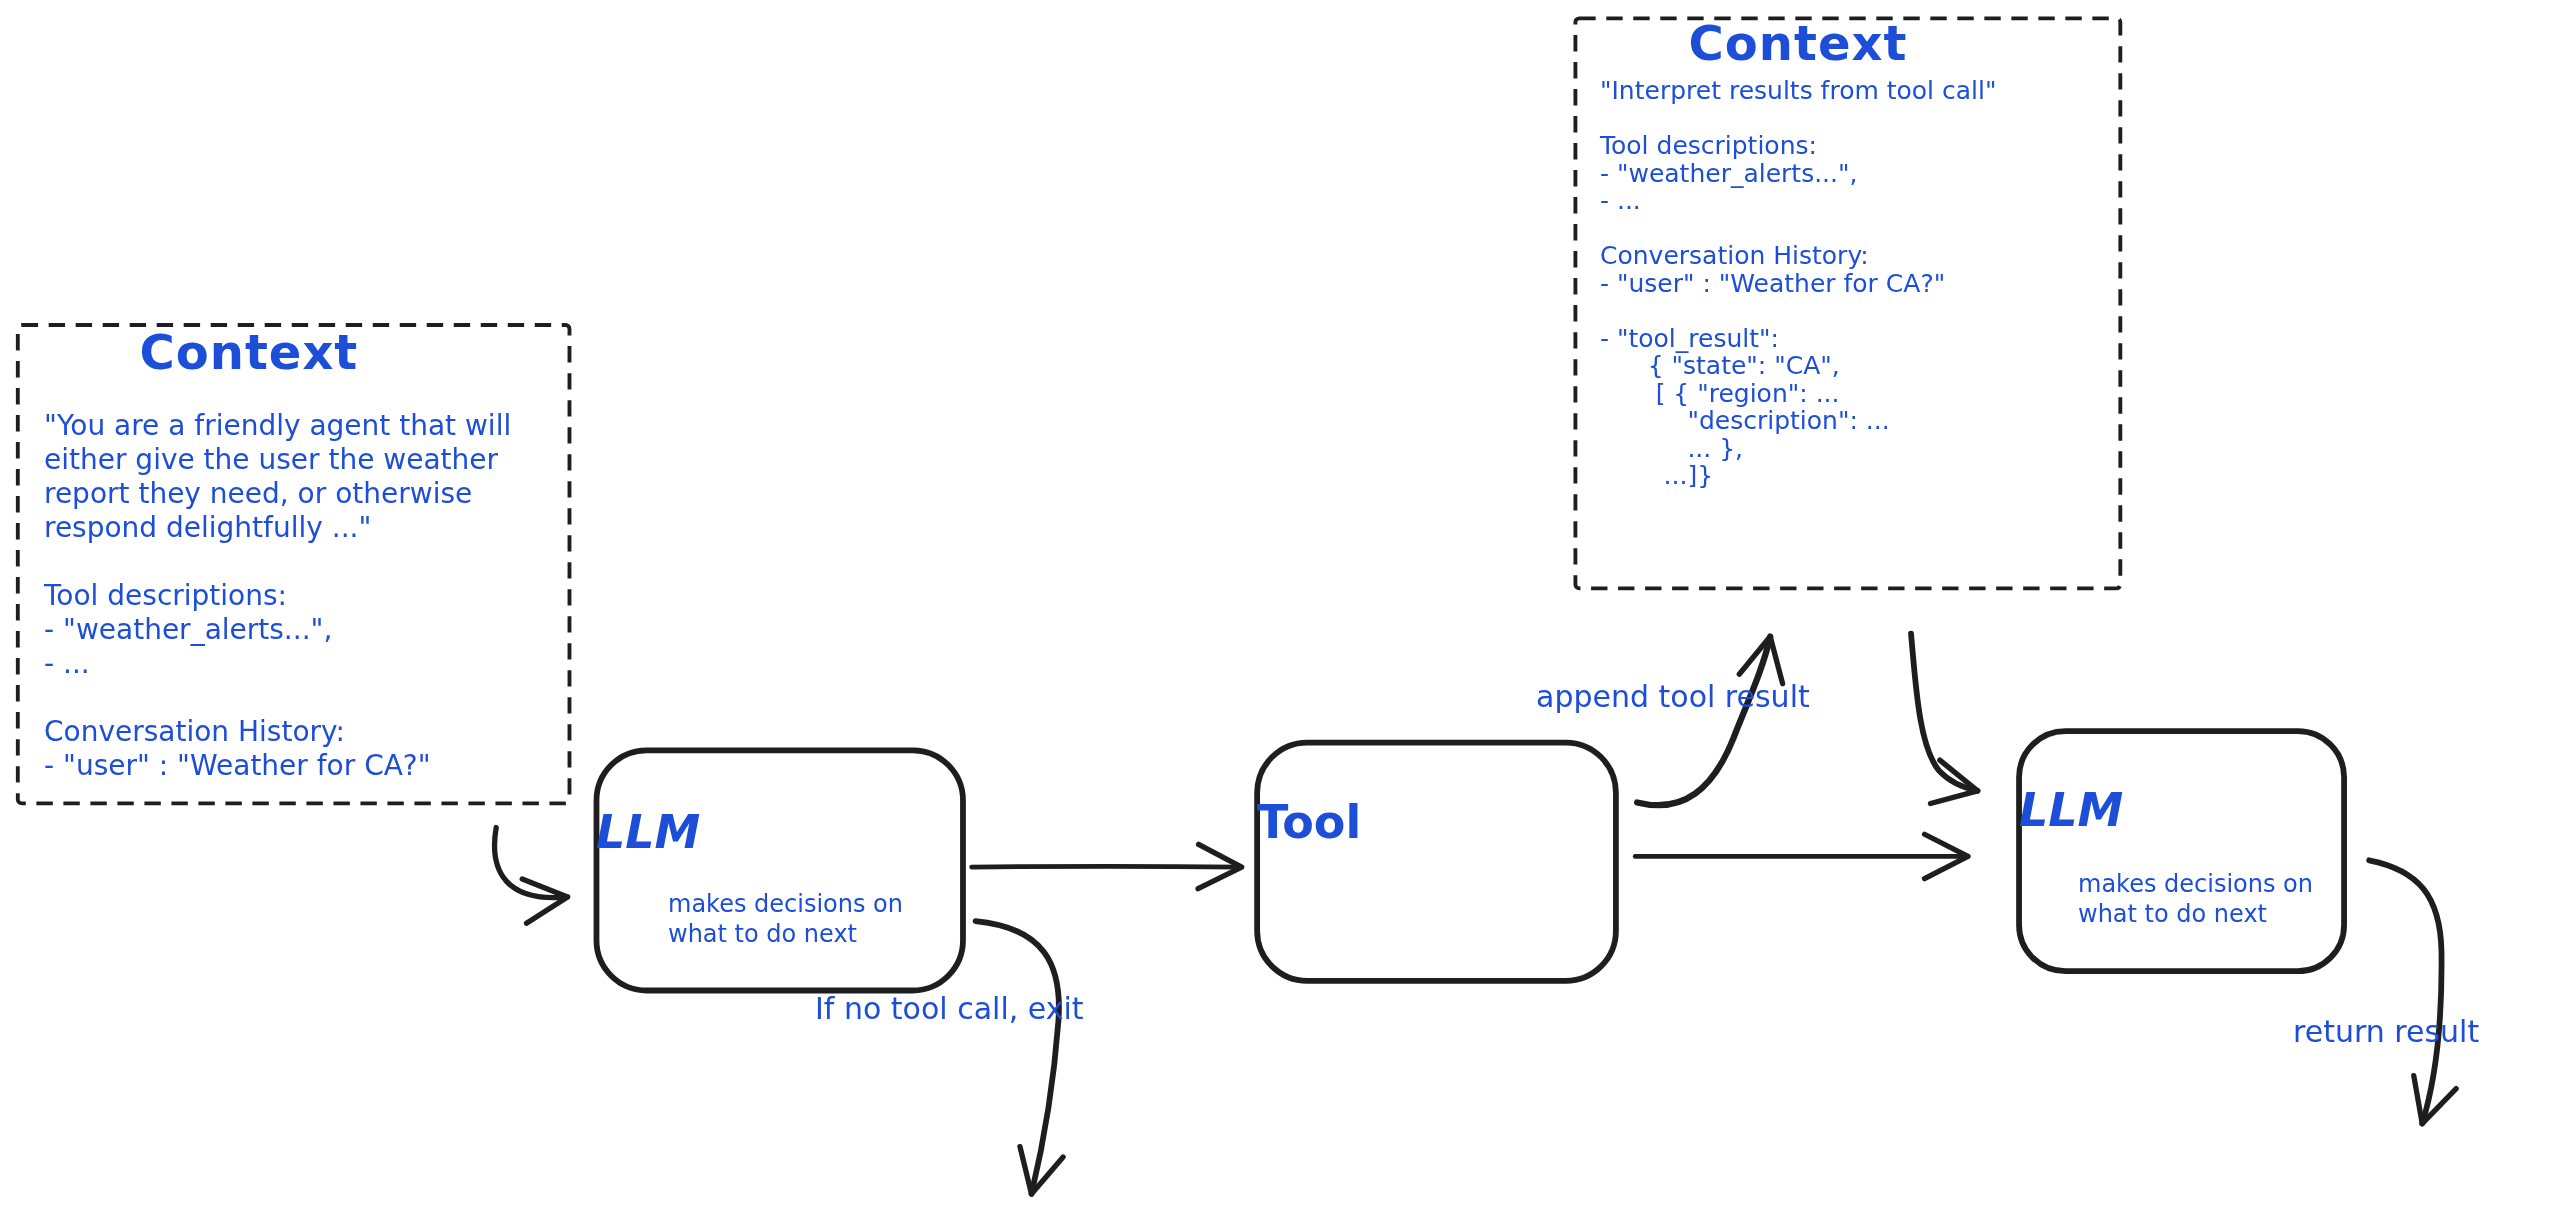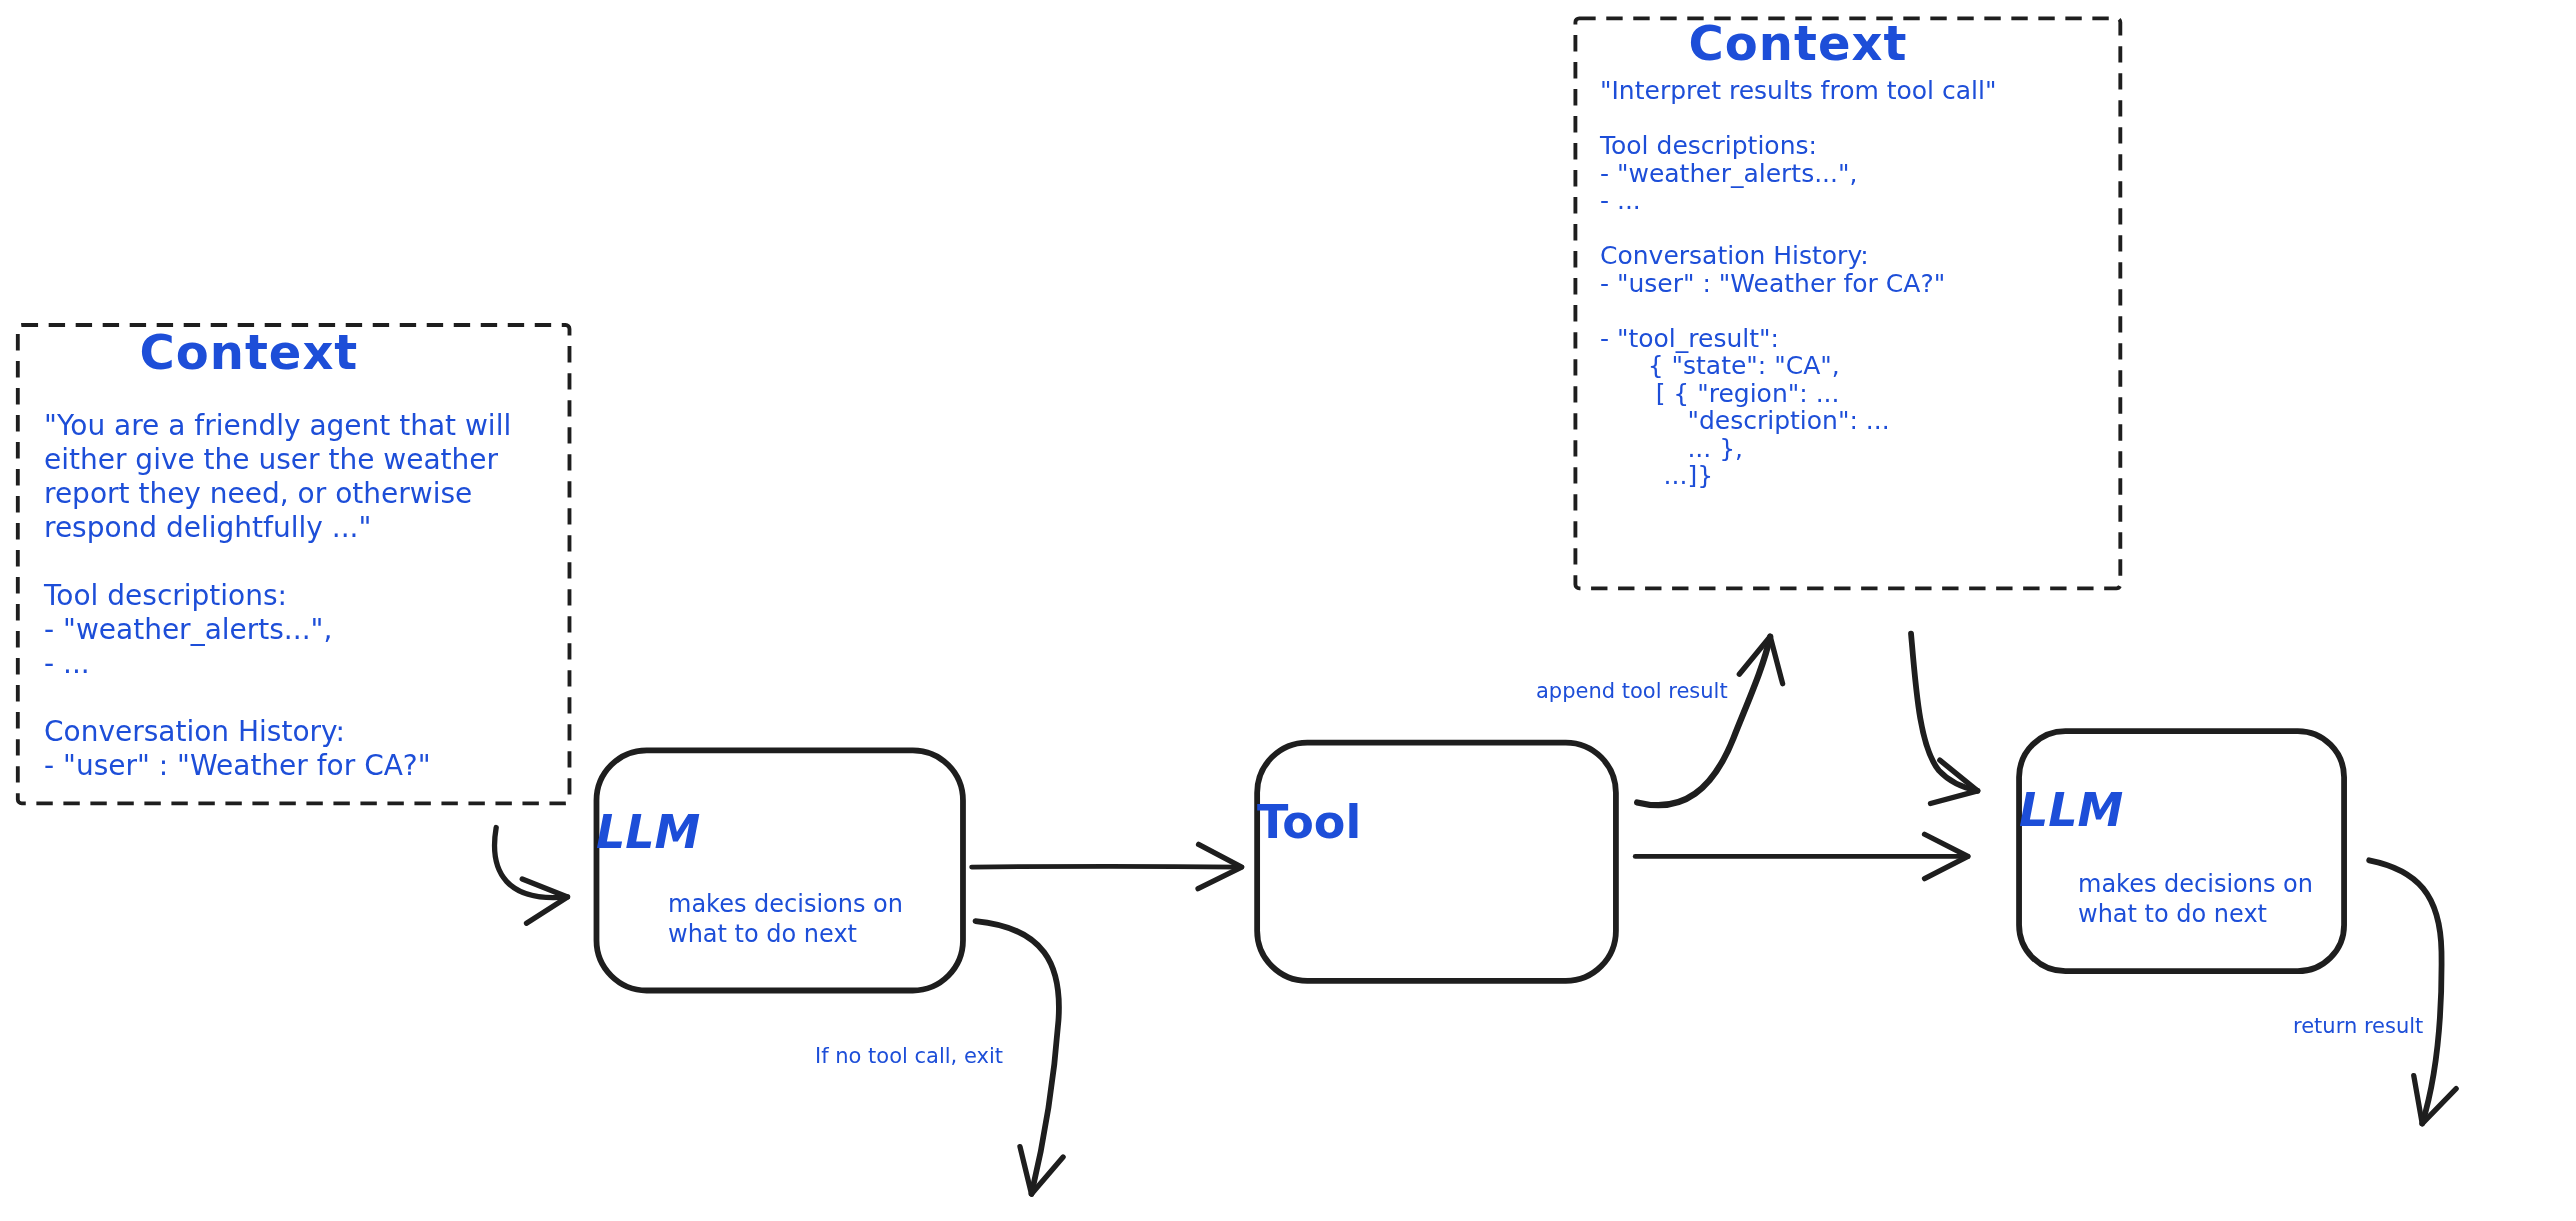--- a/index.html
+++ b/index.html
@@ -49,21 +49,21 @@
     font-size: 25px;
     line-height: 27.5px;
     font-weight: 500;
   }
   .node-sub {
     font-size: 24px;
     line-height: 30px;
     font-weight: 500;
   }
   .arrow-label {
-    font-size: 21px;
+    font-size: 30px;
     font-weight: 500;
   }
 </style>
 </head>
 <body>
 
 <div id="canvas">
 
   <svg id="strokes" viewBox="0 0 2670 1266" xmlns="http://www.w3.org/2000/svg">
     <defs>
@@ -122,17 +122,17 @@
   <div class="txt node-sub" style="left:668px; top:889px;">makes decisions on
 what to do next</div>
 
   <div class="txt node-title" style="left:1257px; top:795px; width:359px;">Tool</div>
 
   <div class="txt node-title italic" style="left:2019px; top:783px; width:325px;">LLM</div>
   <div class="txt node-sub" style="left:2078px; top:869px;">makes decisions on
 what to do next</div>
 
   <div class="txt arrow-label" style="left:1536px; top:679px;">append tool result</div>
-  <div class="txt arrow-label" style="left:815px; top:1044px;">If no tool call, exit</div>
+  <div class="txt arrow-label" style="left:815px; top:991px;">If no tool call, exit</div>
   <div class="txt arrow-label" style="left:2293px; top:1014px;">return result</div>
 
 </div>
 
 
 </body></html>

